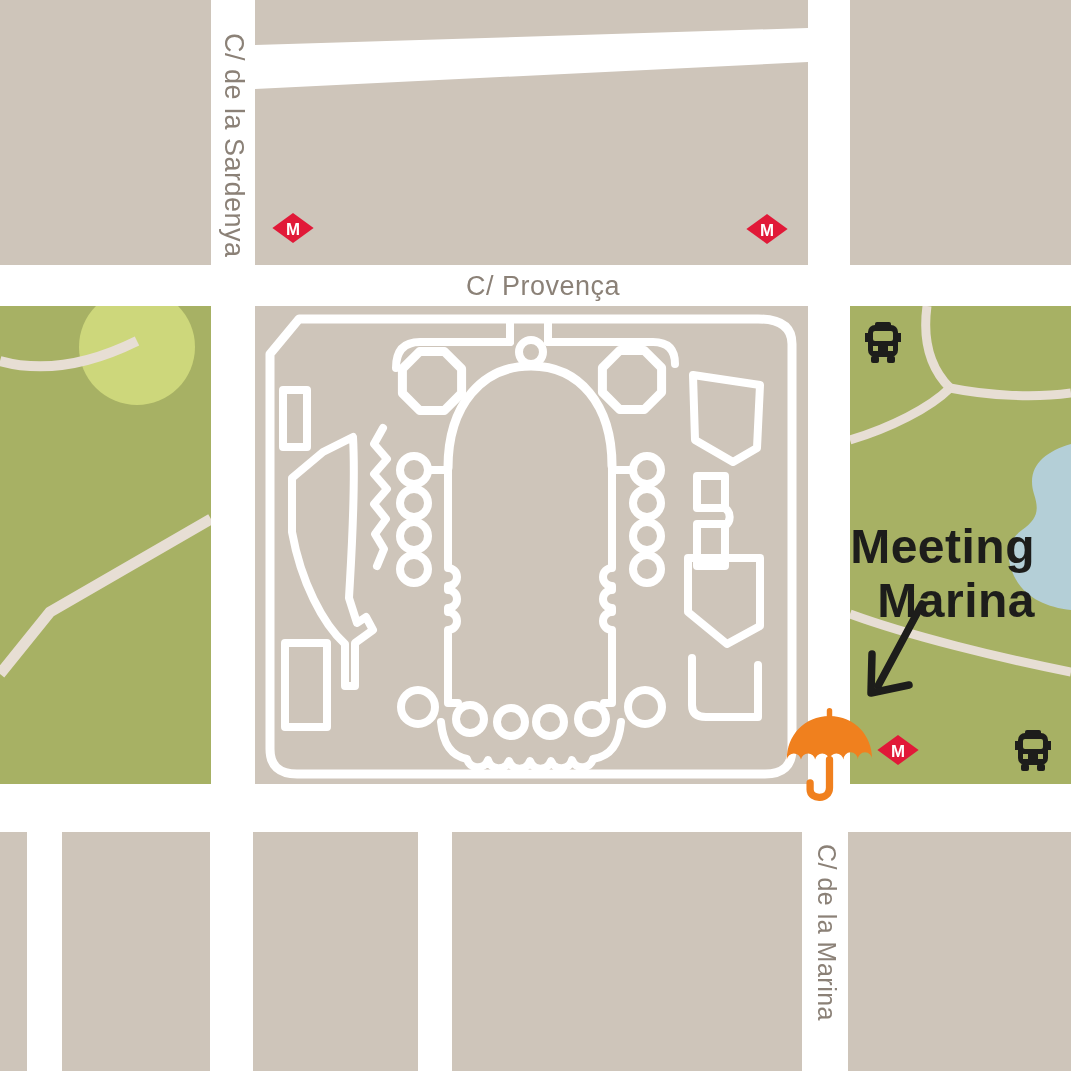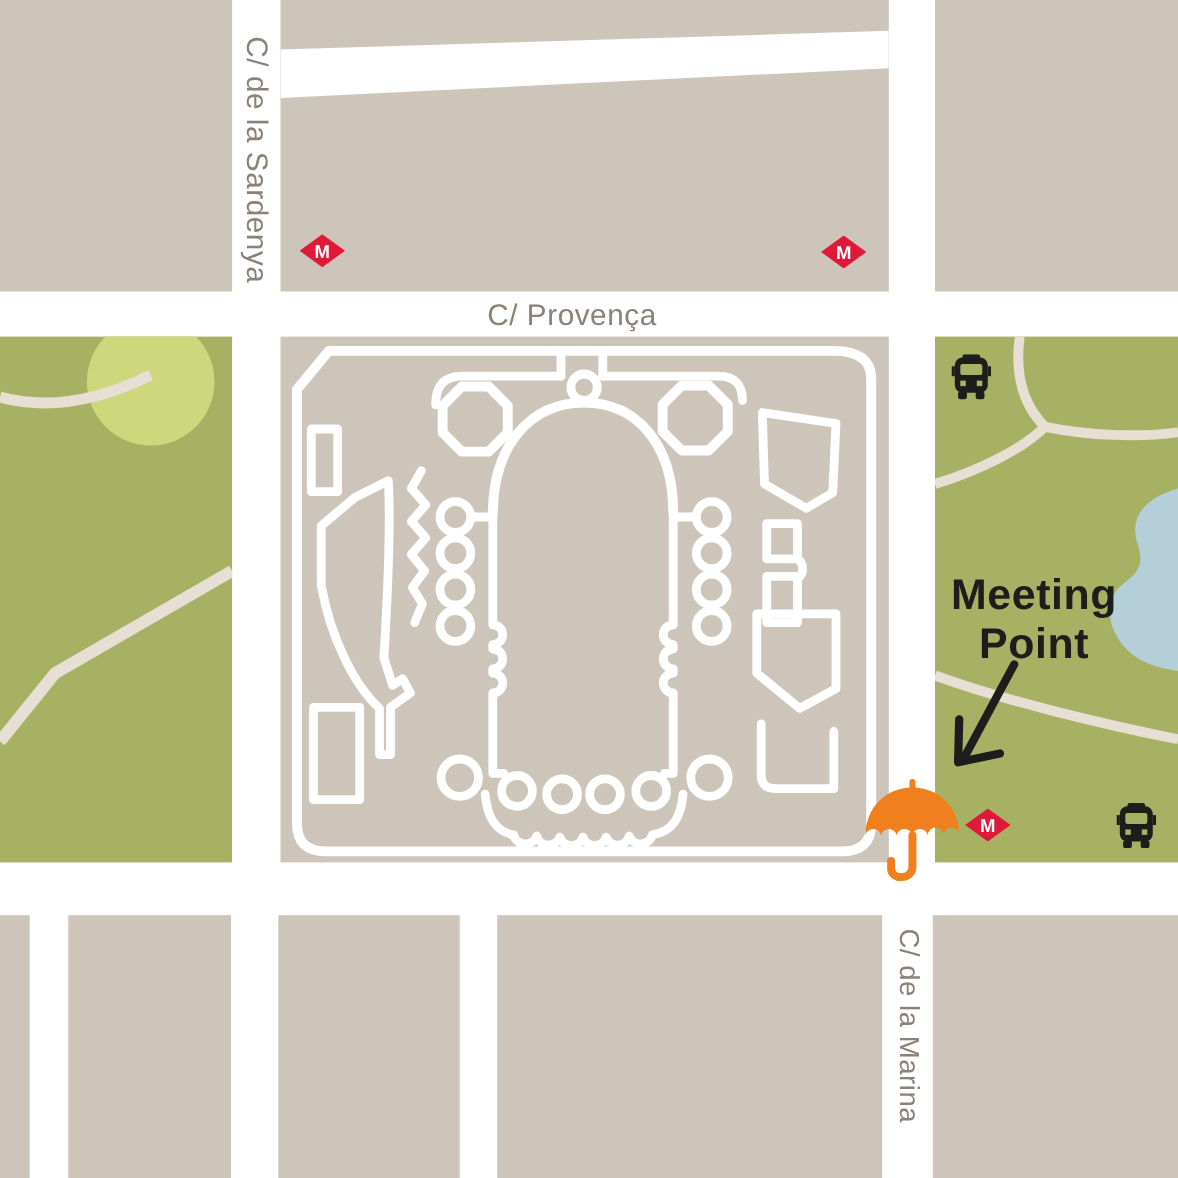--- a/index.html
+++ b/index.html
@@ -3,22 +3,22 @@
 <meta charset="utf-8">
 <style>
   html,body{margin:0;padding:0;background:#ffffff;}
   .map{position:relative;width:1071px;height:1071px;background:#ffffff;overflow:hidden;
        font-family:"Liberation Sans",sans-serif;}
   .block{position:absolute;background:#cec5ba;}
   .park{position:absolute;background:#a7b164;overflow:hidden;}
   .street-label{position:absolute;color:#8b8177;font-size:27px;letter-spacing:.5px;
        text-align:center;white-space:nowrap;}
   .v-label{writing-mode:vertical-rl;text-align:center;display:flex;align-items:center;justify-content:center;}
-  .annotation{position:absolute;color:#1d1d1b;font-weight:800;font-size:39px;line-height:1.12;
-       text-align:center;letter-spacing:.5px;}
+  .annotation{position:absolute;color:#1d1d1b;font-weight:800;font-size:48px;line-height:1.12;
+       text-align:right;letter-spacing:.5px;}
   .abs{position:absolute;}
   svg{display:block;}
 </style>
 </head>
 <body>
 
 <div class="map">
 
   <div class="block" style="left:0;top:0;width:211px;height:265px;"></div>
 
@@ -27,21 +27,21 @@
       <polygon points="0,45 553,28 553,62 0,89" fill="#ffffff"></polygon>
     </svg>
   </div>
 
   <div class="block" style="left:850px;top:0;width:221px;height:265px;"></div>
 
   <div class="street-label v-label" style="left:213px;top:28px;width:40px;height:235px;">
     <span>C/ de la Sardenya</span>
   </div>
 
-  <div class="street-label" style="left:420px;top:271px;width:200px;text-align:center;">
+  <div class="street-label" style="left:443px;top:271px;width:200px;text-align:center;">
     <span>C/ Provença</span>
   </div>
 
   <div class="park" style="left:0;top:306px;width:211px;height:478px;">
     <div class="abs" style="left:79px;top:-17px;width:116px;height:116px;border-radius:50%;background:#cdd77b;"></div>
     <svg class="abs" style="left:0;top:0;" width="211" height="478" viewBox="0 0 211 478">
       <path d="M 0,55 Q 62,72 137,35" stroke="#e7ded4" stroke-width="10" fill="none" stroke-linecap="butt"></path>
       <path d="M 0,368 L 50,306 L 211,213" stroke="#e7ded4" stroke-width="11" fill="none" stroke-linejoin="round"></path>
     </svg>
   </div>
@@ -102,21 +102,21 @@
       <path d="M 221,138 C 193,146 176,162 184,188 C 190,206 186,214 172,224 C 158,234 155,252 164,270 C 175,292 196,301 221,304 Z" fill="#b4cfd7"></path>
       <path d="M 77,0 C 73,30 78,60 100,82" stroke="#e7ded4" stroke-width="9" fill="none"></path>
       <path d="M 100,82 C 140,90 185,92 221,87" stroke="#e7ded4" stroke-width="9" fill="none"></path>
       <path d="M 100,82 C 80,102 40,122 0,134" stroke="#e7ded4" stroke-width="9" fill="none"></path>
       <path d="M 0,308 C 60,330 150,352 221,366" stroke="#e7ded4" stroke-width="9" fill="none"></path>
     </svg>
   </div>
 
   <div class="annotation" style="left:845px;top:520px;width:190px;">
     <div>Meeting</div>
-    <div>Point</div>
+    <div>Marina</div>
   </div>
 
   <svg class="abs" style="left:852px;top:596px;" width="84" height="114" viewBox="0 0 84 114" stroke="#1d1d1b" stroke-width="7.5" fill="none" stroke-linecap="round" stroke-linejoin="round">
     <path d="M 70,8 L 26,90"></path>
     <path d="M 20,58 L 19,97 L 57,89"></path>
   </svg>
 
   <svg class="abs" style="left:272px;top:213px;" width="42" height="30" viewBox="0 0 44 32">
     <polygon points="22,0 44,16 22,32 0,16" fill="#e11938"></polygon>
     <text x="22" y="23" text-anchor="middle" fill="#ffffff" font-size="18" font-weight="bold" font-family="Liberation Sans, sans-serif">M</text>

